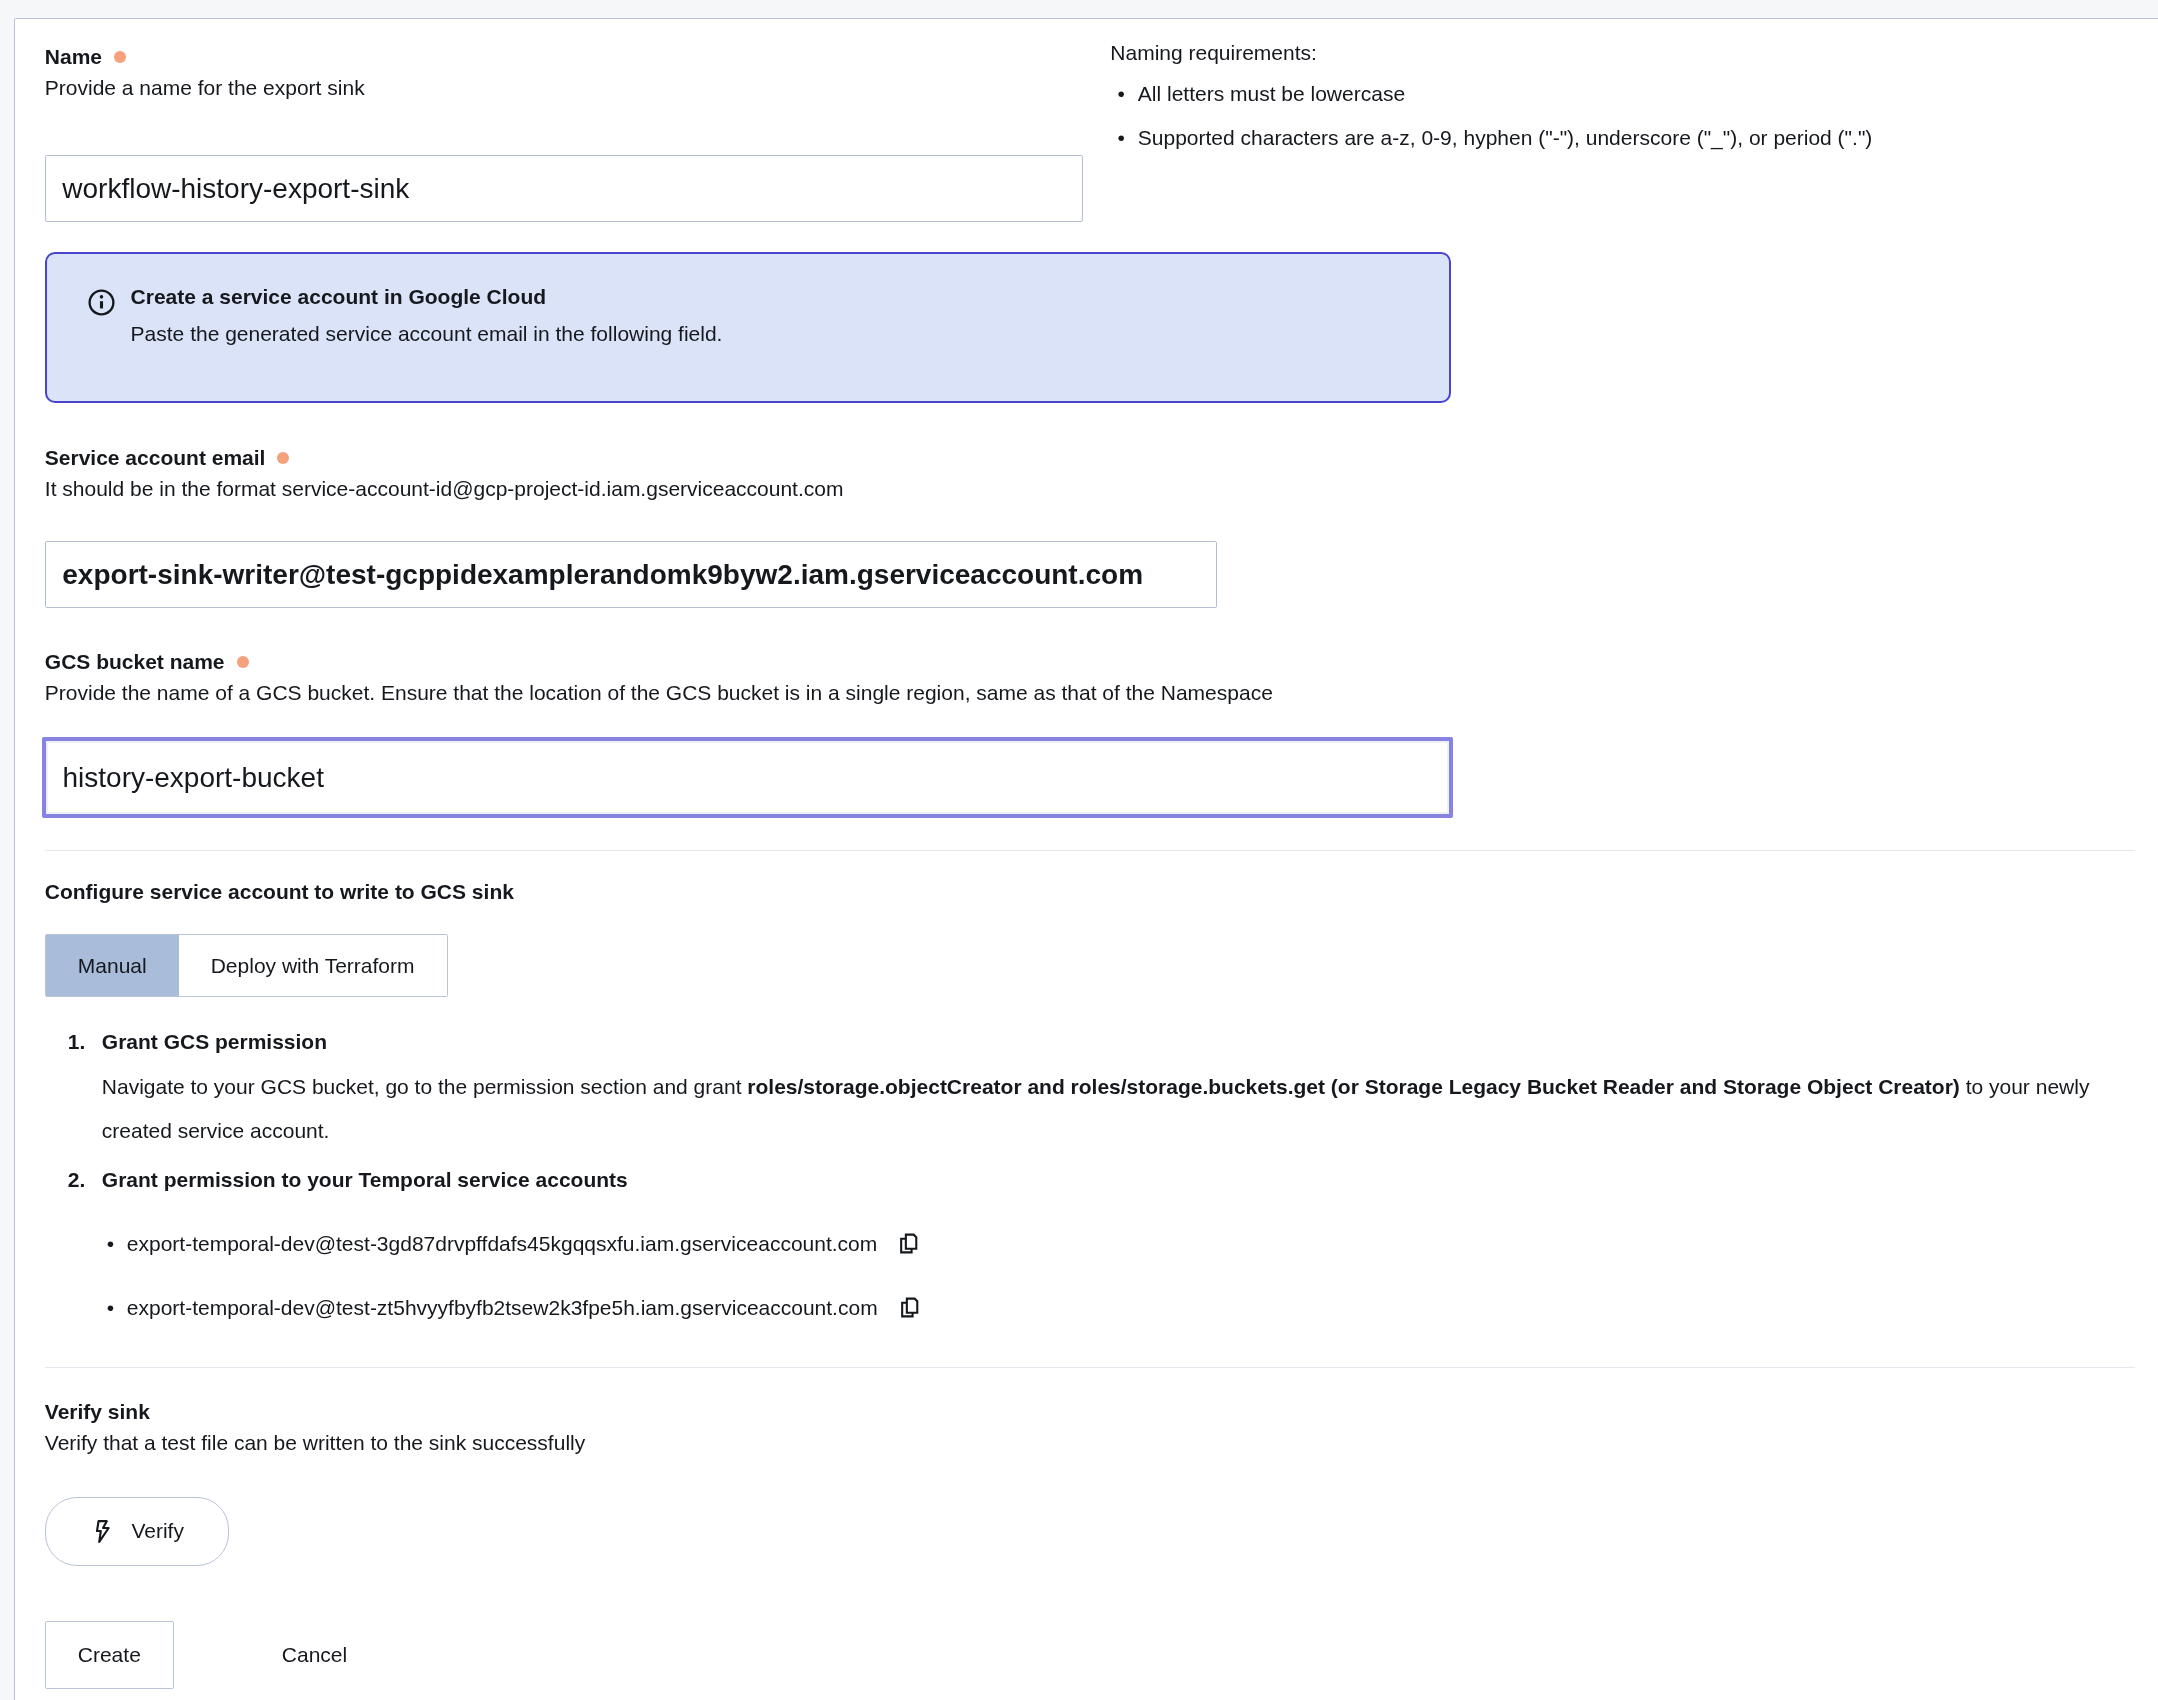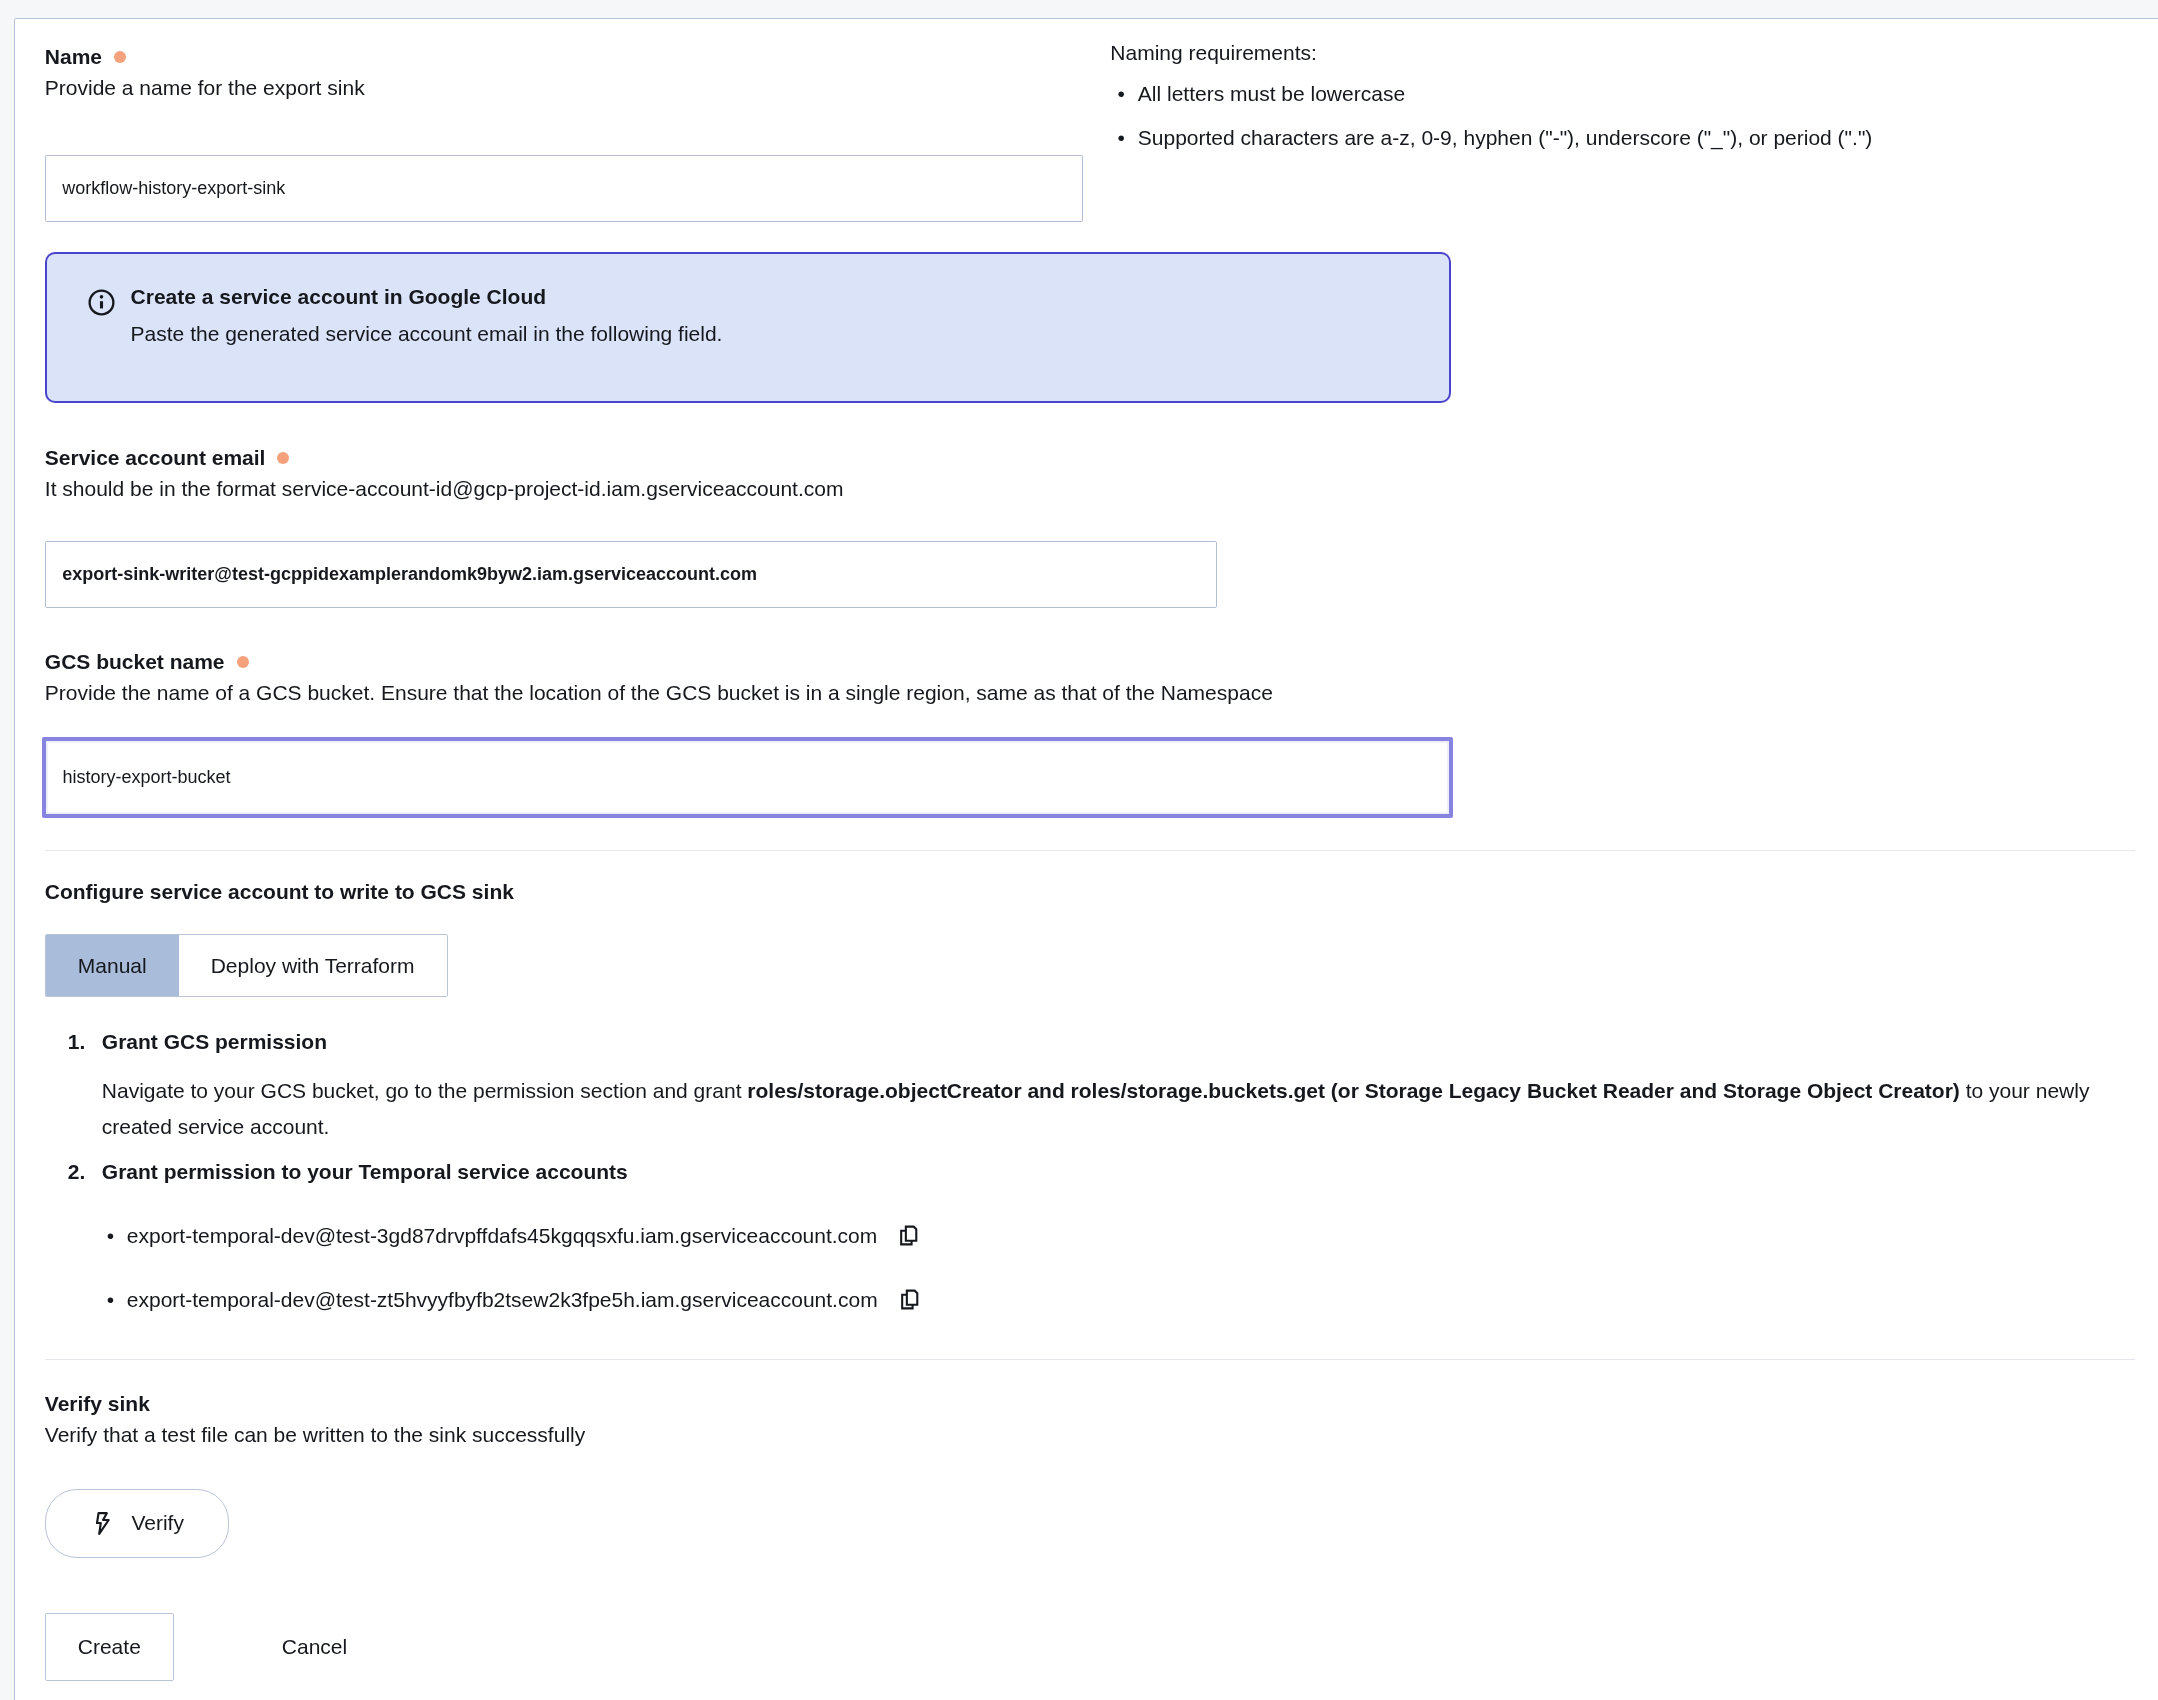--- a/index.html
+++ b/index.html
@@ -19,21 +19,21 @@
   .col-left { width:1038px; flex:0 0 auto; }
   .col-right { flex:1 1 auto; margin-left:27.5px; }
 
   .field-label { font-weight:bold; line-height:31px; display:flex; align-items:center; }
   .req-dot { width:12px; height:12px; border-radius:50%; background:#f4a17c; display:inline-block; margin-left:12px; }
   .field-desc { line-height:31px; }
 
   .text-input {
     display:block; width:1038px; height:67px;
     border:1.4px solid #b2bdd1; border-radius:1.8px;
-    padding:0 16.5px; font-family:inherit; font-size:18px; color:#15181d;
+    padding:0 16.5px; font-family:inherit; font-size:28px; color:#15181d;
     background:#fff; outline:none;
   }
   .text-input.wide { width:1172px;font-weight:bold; }
   .text-input.focused {
     width:1411px; height:81px;
     border:4.6px solid #8784e1;
     box-shadow: inset 0 0 0 1.8px #eceef5;
     margin-left:-2.8px;
   }
   .mt-input { margin-top:52px; }
@@ -54,21 +54,21 @@
   ul.req-list li { line-height:31px; padding-left:27.5px; position:relative; margin-top:13px; }
   ul.req-list li::before { content:"•"; position:absolute; left:7.3px; }
 
   .tabs { display:inline-flex; border:1.8px solid #b9c4d8; border-radius:1.8px; margin-top:30px; }
   .tab { height:61px; line-height:61px; padding:0 32px; cursor:pointer; background:#fff; }
   .tab.selected { background:#a9bcd9; }
 
   .steps { margin-top:29px; margin-left:23px; }
   .step-title { font-weight:bold; line-height:31px; display:flex; }
   .step-num { width:34px; flex:0 0 auto; font-weight:bold; }
-  .step-body { margin-left:34px; margin-top:16px; line-height:36px; width:2002px; }
+  .step-body { margin-left:34px; margin-top:8px; line-height:44px; width:2002px; }
   .step-body b { font-weight:bold; }
   .step + .step { margin-top:11px; }
 
   ul.acct-list { list-style:none; margin:26px 0 0 39px; }
   ul.acct-list li { line-height:31px; padding-left:20px; position:relative; margin-top:33px; display:flex; align-items:center; }
   ul.acct-list li::before { content:"•"; position:absolute; left:0; }
   .copy-btn { background:none; border:none; cursor:pointer; margin-left:20px; padding:0; display:inline-flex; align-items:center; }
 
   .btn {
     display:inline-flex; align-items:center; justify-content:center;

